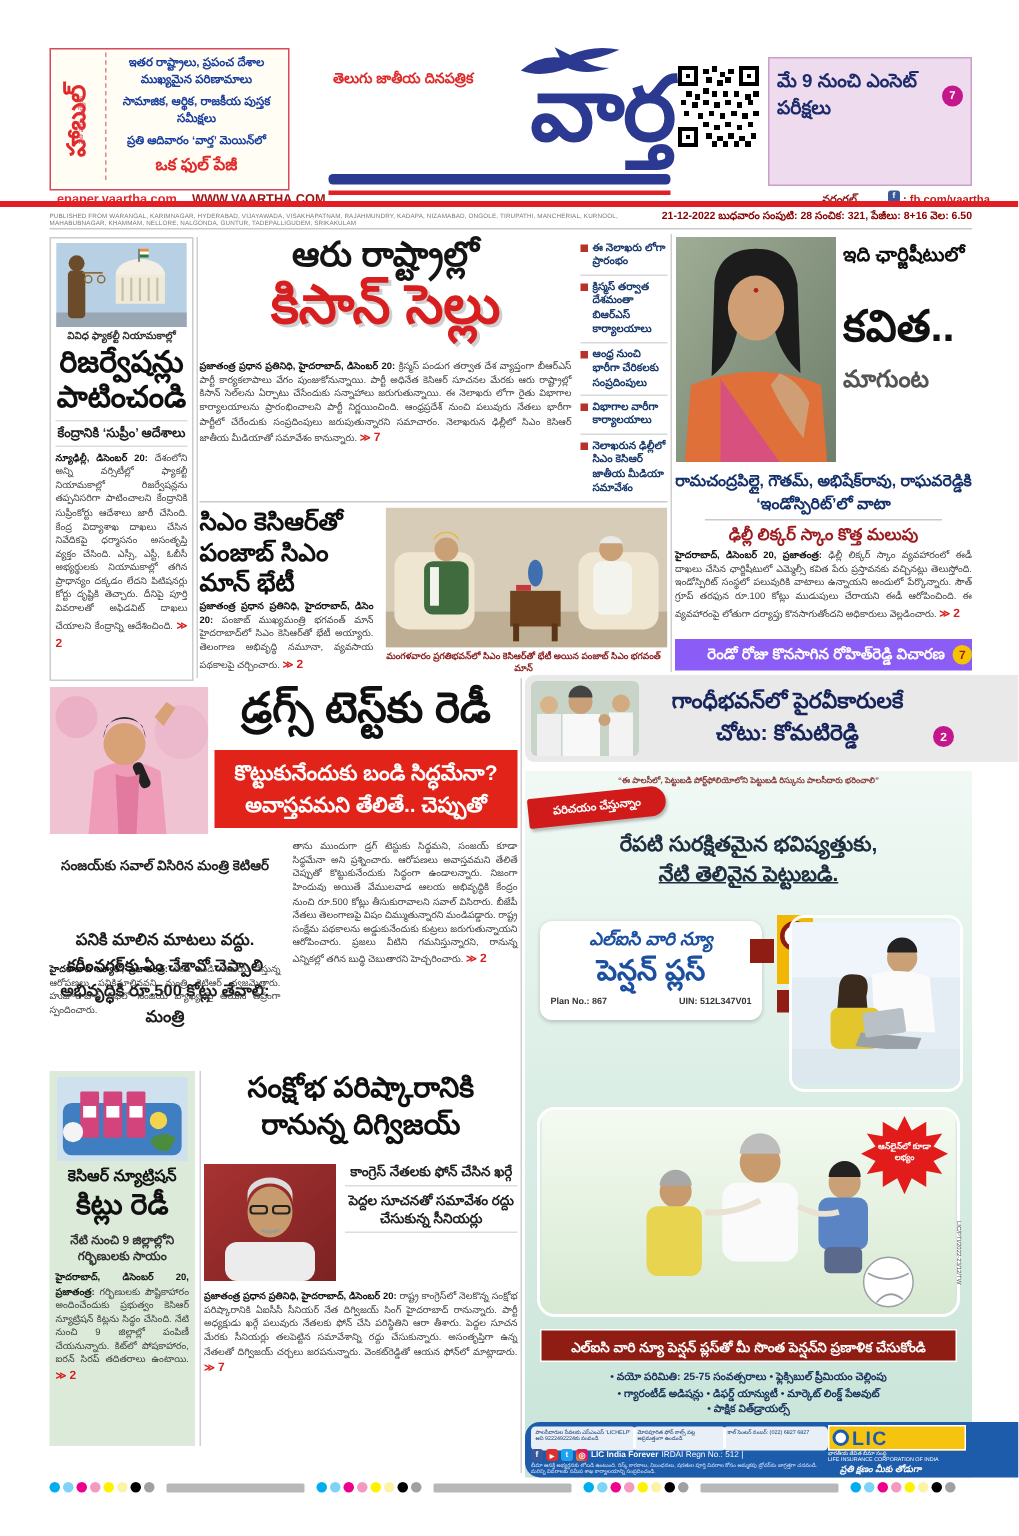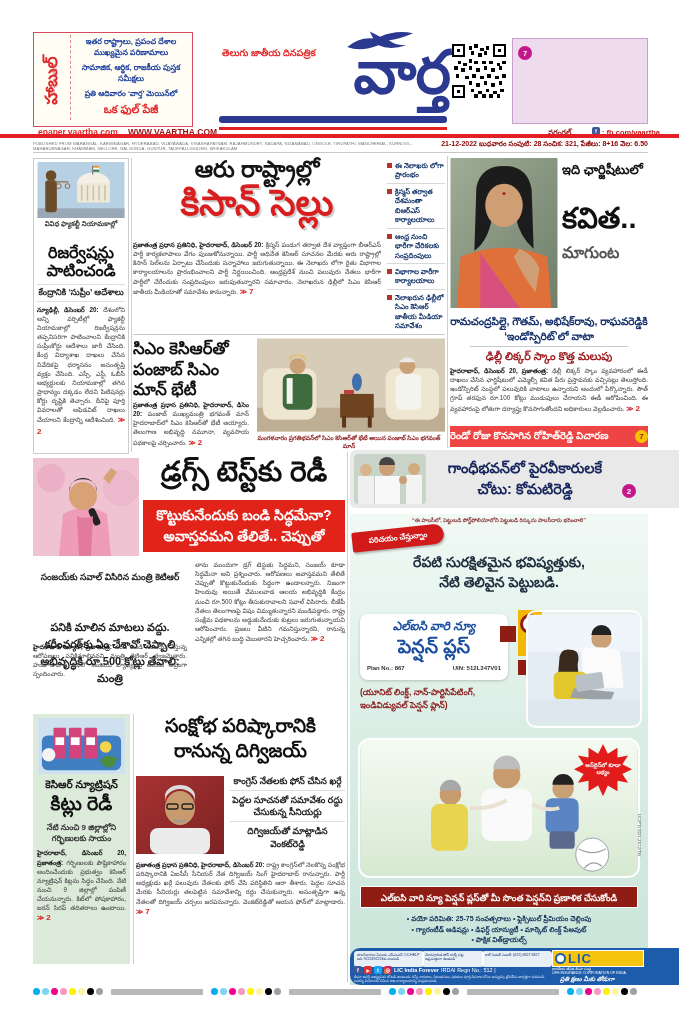--- a/index.html
+++ b/index.html
@@ -13,22 +13,22 @@
   .cont::before{content:"≫ ";font-size:7px;}
   .rule{background:#c9c9c9;}
   .vline{background:#cfcfcf;width:1px;}
   .badge{border-radius:50%;background:#c5178c;color:#fff;font-weight:bold;
          display:flex;align-items:center;justify-content:center;}
   .kbullet{display:flex;gap:3px;padding:3px 0;border-bottom:1px solid #d8d8d8;
            font-size:7px;font-weight:bold;color:#15366b;line-height:1.35;}
   .kbullet .sq{width:5px;height:5px;background:#b5332a;margin-top:2px;flex:none;}
   .photo{overflow:hidden;display:block;}
   .capt{font-size:6px;color:#8b1a1a;font-weight:bold;text-align:center;line-height:1.3;}
-  .redstrip{background:#ef4444;color:#fff;font-weight:bold;display:flex;
-            align-items:center;justify-content:space-between;gap:5px;}
+  .redstrip{background:#8b5cf6;color:#fff;font-weight:bold;display:flex;
+            align-items:center;justify-content:flex-end;gap:5px;}
   .pillbox{background:rgba(255,255,255,.9);border-radius:3px;color:#15366b;
            font-size:3.6px;line-height:1.25;padding:2px 3px;overflow:hidden;}
   .sicon{width:8px;height:8px;border-radius:2px;color:#fff;font-size:5.5px;font-weight:bold;
          display:flex;align-items:center;justify-content:center;}
   .dotrow{display:flex;align-items:center;gap:2px;}
   .dot{width:7px;height:7px;border-radius:50%;}
   .gbar{height:6px;background:#b6b8ba;border-radius:1px;}
 </style>
 </head>
 <body>
@@ -110,20 +110,21 @@
         <rect x="12" y="27" width="2" height="2"></rect>
           <rect x="16" y="27" width="2" height="2"></rect>
           <rect x="20" y="27" width="2" height="2"></rect>
           <rect x="24" y="27" width="2" height="2"></rect>
       </g>
     </svg>
   </span>
 
   <div class="abs" style="left:512px;top:38px;width:136px;height:86px;background:#eedcee;border:1px solid #c9a0c9;padding:3px 5px;box-sizing:border-box;">
     <div style="display:flex;align-items:center;gap:3px;padding-top:4px;">
+      <div style="flex:1;font-size:12.5px;font-weight:800;color:#1c2b6b;line-height:1.4;">మే 9 నుంచి ఎంసెట్ పరీక్షలు</div>
       <div class="badge" style="width:14px;height:14px;font-size:7.5px;flex:none;">7</div>
     </div>
   </div>
   <div class="abs" style="left:548px;top:128px;font-size:7.5px;font-weight:bold;color:#8b1a1a;">వరంగల్</div>
   <span class="abs sicon" style="left:592px;top:127px;background:#3b5998;">f</span>
   <div class="abs" style="left:602px;top:128px;font-size:7.5px;font-weight:bold;color:#c21d1d;">: fb.com/vaartha</div>
 
   <div class="abs" style="left:0;top:134px;width:679px;height:4px;background:#e31e24;"></div>
   <div class="abs" style="left:33px;top:141px;width:380px;font-size:4.2px;color:#777;letter-spacing:.1px;">PUBLISHED FROM WARANGAL, KARIMNAGAR, HYDERABAD, VIJAYAWADA, VISAKHAPATNAM, RAJAHMUNDRY, KADAPA, NIZAMABAD, ONGOLE, TIRUPATHI, MANCHERIAL, KURNOOL, MAHABUBNAGAR, KHAMMAM, NELLORE, NALGONDA, GUNTUR, TADEPALLIGUDEM, SRIKAKULAM</div>
   <div class="abs" style="left:408px;top:140px;width:240px;font-size:7px;font-weight:bold;color:#8b0000;text-align:right;">21-12-2022 బుధవారం సంపుటి: 28 సంచిక: 321, పేజీలు: 8+16 వెల: 6.50</div>
@@ -146,21 +147,21 @@
           <rect x="57.7" y="6" width="6" height="2" fill="#fff"></rect>
           <rect x="57.7" y="8" width="6" height="2" fill="#2a7d2a"></rect>
         <circle cx="14" cy="14" r="5.5" fill="#6b4b2a"></circle>
         <rect x="8" y="19" width="12" height="33" rx="3" fill="#6b4b2a"></rect>
         <rect x="18" y="20" width="14" height="1.2" fill="#8a6a3a"></rect>
         <circle cx="22" cy="25" r="2.5" fill="none" stroke="#8a6a3a" stroke-width="1"></circle>
         <circle cx="31" cy="25" r="2.5" fill="none" stroke="#8a6a3a" stroke-width="1"></circle>
       </svg>
     </span>
     <div class="ctr" style="font-size:6.8px;font-weight:bold;color:#333;margin-top:2px;">వివిధ ఫ్యాకల్టీ నియామకాల్లో</div>
-    <div class="ctr" style="font-size:16px;font-weight:800;color:#111;line-height:1.15;margin-top:15px;">రిజర్వేషన్లు పాటించండి</div>
+    <div class="ctr" style="font-size:20px;font-weight:800;color:#111;line-height:1.15;margin-top:2px;">రిజర్వేషన్లు పాటించండి</div>
     <div class="ctr" style="font-size:8.5px;font-weight:bold;color:#222;margin-top:3px;border-top:1px solid #ddd;border-bottom:1px solid #ddd;padding:2px 0;">కేంద్రానికి ‘సుప్రీం’ ఆదేశాలు</div>
     <div class="body6" style="margin-top:3px;"><span class="lead">న్యూఢిల్లీ, డిసెంబర్ 20:</span> <span>దేశంలోని అన్ని వర్సిటీల్లో ఫ్యాకల్టీ నియామకాల్లో రిజర్వేషన్లను తప్పనిసరిగా పాటించాలని కేంద్రానికి సుప్రీంకోర్టు ఆదేశాలు జారీ చేసింది. కేంద్ర విద్యాశాఖ దాఖలు చేసిన నివేదికపై ధర్మాసనం అసంతృప్తి వ్యక్తం చేసింది. ఎస్సీ, ఎస్టీ, ఓబీసీ అభ్యర్థులకు నియామకాల్లో తగిన ప్రాధాన్యం దక్కడం లేదని పిటిషనర్లు కోర్టు దృష్టికి తెచ్చారు. దీనిపై పూర్తి వివరాలతో అఫిడవిట్ దాఖలు చేయాలని కేంద్రాన్ని ఆదేశించింది.</span> <span class="cont">2</span></div>
   </div>
 
   <div class="abs" style="left:133px;top:156px;width:312px;height:178px;">
     <div class="ctr abs" style="left:0;top:0;width:248px;font-size:23px;font-weight:bold;color:#151515;">ఆరు రాష్ట్రాల్లో</div>
     <div class="ctr abs" style="left:0;top:26px;width:248px;font-size:36px;font-weight:800;text-shadow:2px 2px 0 #cfcfcf;">
       <span style="color:#d81e1e;">కిసాన్ సెల్</span><span style="color:#111;">లు</span>
     </div>
     <div class="abs body6" style="left:0;top:84px;width:248px;"><span class="lead">ప్రజాతంత్ర ప్రధాన ప్రతినిధి, హైదరాబాద్, డిసెంబర్ 20:</span> <span>క్రిస్మస్ పండుగ తర్వాత దేశ వ్యాప్తంగా బీఆర్ఎస్ పార్టీ కార్యకలాపాలు వేగం పుంజుకోనున్నాయి. పార్టీ అధినేత కెసిఆర్ సూచనల మేరకు ఆరు రాష్ట్రాల్లో కిసాన్ సెల్‌లను ఏర్పాటు చేసేందుకు సన్నాహాలు జరుగుతున్నాయి. ఈ నెలాఖరు లోగా రైతు విభాగాల కార్యాలయాలను ప్రారంభించాలని పార్టీ నిర్ణయించింది. ఆంధ్రప్రదేశ్ నుంచి పలువురు నేతలు భారీగా పార్టీలో చేరేందుకు సంప్రదింపులు జరుపుతున్నారని సమాచారం. నెలాఖరున ఢిల్లీలో సిఎం కెసిఆర్ జాతీయ మీడియాతో సమావేశం కానున్నారు.</span> <span class="cont">7</span></div>
@@ -295,21 +296,21 @@
       </svg>
     </span>
     <div class="ctr abs" style="left:80px;top:8px;width:190px;font-size:14.5px;font-weight:800;color:#17255c;line-height:1.45;">గాంధీభవన్‌లో పైరవీకారులకే చోటు: కోమటిరెడ్డి</div>
     <div class="badge abs" style="left:272px;top:34px;width:14px;height:14px;font-size:8px;">2</div>
   </div>
 
   <div class="abs" style="left:350px;top:514px;width:298px;height:471px;background:linear-gradient(180deg,#f1f9f5 0%,#dbeee6 45%,#c9e4d9 100%);">
     <div class="ctr abs" style="left:10px;top:3px;width:278px;font-size:5.4px;color:#8b3a3a;font-weight:bold;">“ఈ పాలసీలో, పెట్టుబడి పోర్ట్‌ఫోలియోలోని పెట్టుబడి రిస్కును పాలసీదారు భరించాలి”</div>
     <div class="abs ctr" style="left:2px;top:14px;width:92px;height:20px;background:#d11a1a;color:#fff;font-size:7.5px;font-weight:800;line-height:20px;transform:rotate(-6deg);border-radius:2px 10px 10px 2px;box-shadow:1px 2px 2px rgba(0,0,0,.25);">పరిచయం చేస్తున్నాం</div>
     <div class="ctr abs" style="left:10px;top:40px;width:278px;font-size:14px;font-weight:bold;color:#203040;">రేపటి సురక్షితమైన భవిష్యత్తుకు,</div>
-    <div class="ctr abs" style="left:10px;top:60px;width:278px;font-size:14px;font-weight:800;color:#203040;">నేటి తెలివైన పెట్టుబడి.</div>
+    <div class="ctr abs" style="left:10px;top:60px;width:278px;font-size:14px;font-weight:800;color:#203040;text-decoration:underline;">నేటి తెలివైన పెట్టుబడి.</div>
 
     <div class="abs" style="left:10px;top:100px;width:148px;height:66px;background:#fff;border-radius:8px;box-shadow:0 1px 3px rgba(0,0,0,.2);padding:5px 7px;box-sizing:border-box;text-align:center;">
       <div style="font-size:12px;font-weight:800;font-style:italic;color:#1b4fa0;">ఎల్ఐసి వారి న్యూ</div>
       <div style="font-size:19px;font-weight:800;color:#1b4fa0;">పెన్షన్ ప్లస్</div>
       <div style="display:flex;justify-content:space-between;margin-top:3px;">
         <span style="font-size:6px;color:#333;font-weight:bold;">Plan No.: 867</span>
         <span style="font-size:6px;color:#333;font-weight:bold;">UIN: 512L347V01</span>
       </div>
     </div>
     <div class="abs" style="left:150px;top:112px;width:16px;height:16px;background:#8f1d14;"></div>
@@ -325,21 +326,20 @@
         <path d="M69 22 a11 11 0 0 1 22 0 z" fill="#222"></path>
         <path d="M58 38 Q80 32 100 40 L104 80 L60 78 Z" fill="#fbfbfb"></path>
         <circle cx="44" cy="54" r="10" fill="#c89b6e"></circle>
         <path d="M34 50 Q34 36 46 38 Q58 38 54 54 L56 76 L32 74 Z" fill="#3a2a1e"></path>
         <rect x="28" y="62" width="36" height="30" rx="6" fill="#e3c52c"></rect>
         <path d="M50 80 L94 84 L90 94 L46 90 Z" fill="#9aa2a8"></path>
         <rect x="52" y="64" width="30" height="18" rx="2" fill="#b9c1c7" transform="rotate(-8 67 73)"></rect>
         <rect y="92" width="122" height="26" fill="#dde7ee"></rect>
       </svg>
     </span>
-    <div class="abs" style="left:10px;top:172px;width:150px;font-size:8.5px;font-weight:800;color:#8b1a1a;line-height:1.5;">(యూనిట్ లింక్డ్, నాన్-పార్టిసిపేటింగ్, ఇండివిడ్యువల్ పెన్షన్ ప్లాన్)</div>
 
     <span class="photo abs" style="left:8px;top:224px;width:282px;height:140px;border-radius:12px;border:2px solid #fff;box-sizing:border-box;">
       <svg width="278" height="136" viewBox="0 0 284 140">
         <defs>
             <linearGradient id="g2" x1="0" y1="0" x2="0" y2="1">
               <stop offset="0" stop-color="#f4faf1"></stop>
               <stop offset="1" stop-color="#d7e9d2"></stop>
             </linearGradient>
           </defs>
         <rect width="284" height="140" fill="url(#g2)"></rect>
@@ -438,21 +438,20 @@
         <ellipse cx="44" cy="32" rx="15" ry="17" fill="#c89b6e"></ellipse>
         <path d="M29 26 a15 13 0 0 1 30 0 l0 -6 a15 11 0 0 0 -30 0 z" fill="#dcdcdc"></path>
         <rect x="31" y="28" width="11" height="5" rx="2" fill="none" stroke="#222" stroke-width="1.4"></rect>
         <rect x="46" y="28" width="11" height="5" rx="2" fill="none" stroke="#222" stroke-width="1.4"></rect>
         <path d="M38 44 q6 3 12 0" stroke="#9a9a9a" stroke-width="2" fill="none"></path>
       </svg>
     </span>
     <div class="abs ctr" style="left:94px;top:58px;width:115px;font-size:9px;font-weight:800;color:#222;line-height:1.35;">
       <div style="border-bottom:1px solid #ddd;padding:3px 0;">కాంగ్రెస్ నేతలకు ఫోన్ చేసిన ఖర్గే</div>
       <div style="border-bottom:1px solid #ddd;padding:3px 0;">పెద్దల సూచనతో సమావేశం రద్దు చేసుకున్న సీనియర్లు</div>
-      <div style="padding:3px 0;">దిగ్విజయ్‌తో మాట్లాడిన వెంకట్‌రెడ్డి</div>
     </div>
     <div class="abs body6" style="left:0;top:146px;width:209px;"><span class="lead">ప్రజాతంత్ర ప్రధాన ప్రతినిధి, హైదరాబాద్, డిసెంబర్ 20:</span> <span>రాష్ట్ర కాంగ్రెస్‌లో నెలకొన్న సంక్షోభ పరిష్కారానికి ఏఐసీసీ సీనియర్ నేత దిగ్విజయ్ సింగ్ హైదరాబాద్ రానున్నారు. పార్టీ అధ్యక్షుడు ఖర్గే పలువురు నేతలకు ఫోన్ చేసి పరిస్థితిని ఆరా తీశారు. పెద్దల సూచన మేరకు సీనియర్లు తలపెట్టిన సమావేశాన్ని రద్దు చేసుకున్నారు. అసంతృప్తిగా ఉన్న నేతలతో దిగ్విజయ్ చర్చలు జరపనున్నారు. వెంకట్‌రెడ్డితో ఆయన ఫోన్‌లో మాట్లాడారు.</span> <span class="cont">7</span></div>
   </div>
 
   <div class="abs vline" style="left:131px;top:158px;height:294px;"></div>
   <div class="abs vline" style="left:447px;top:156px;height:292px;"></div>
   <div class="abs vline" style="left:347px;top:452px;height:530px;"></div>
   <div class="abs vline" style="left:133px;top:714px;height:250px;"></div>
 
   <div class="abs dotrow" style="left:33px;top:988px;width:615px;">

